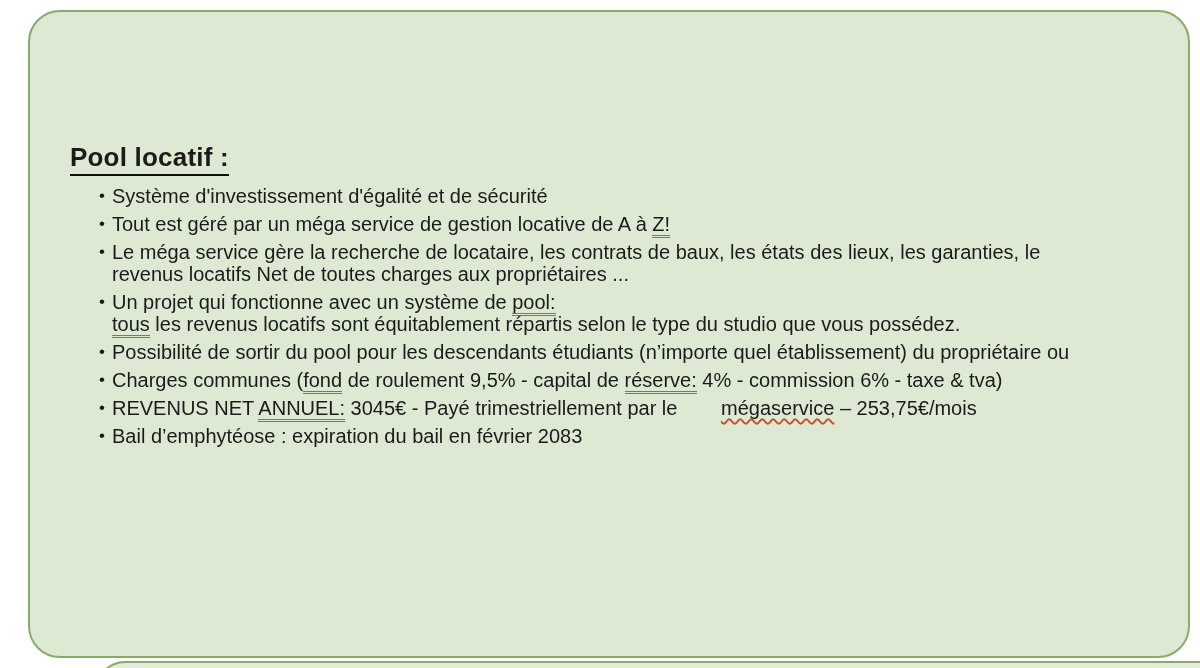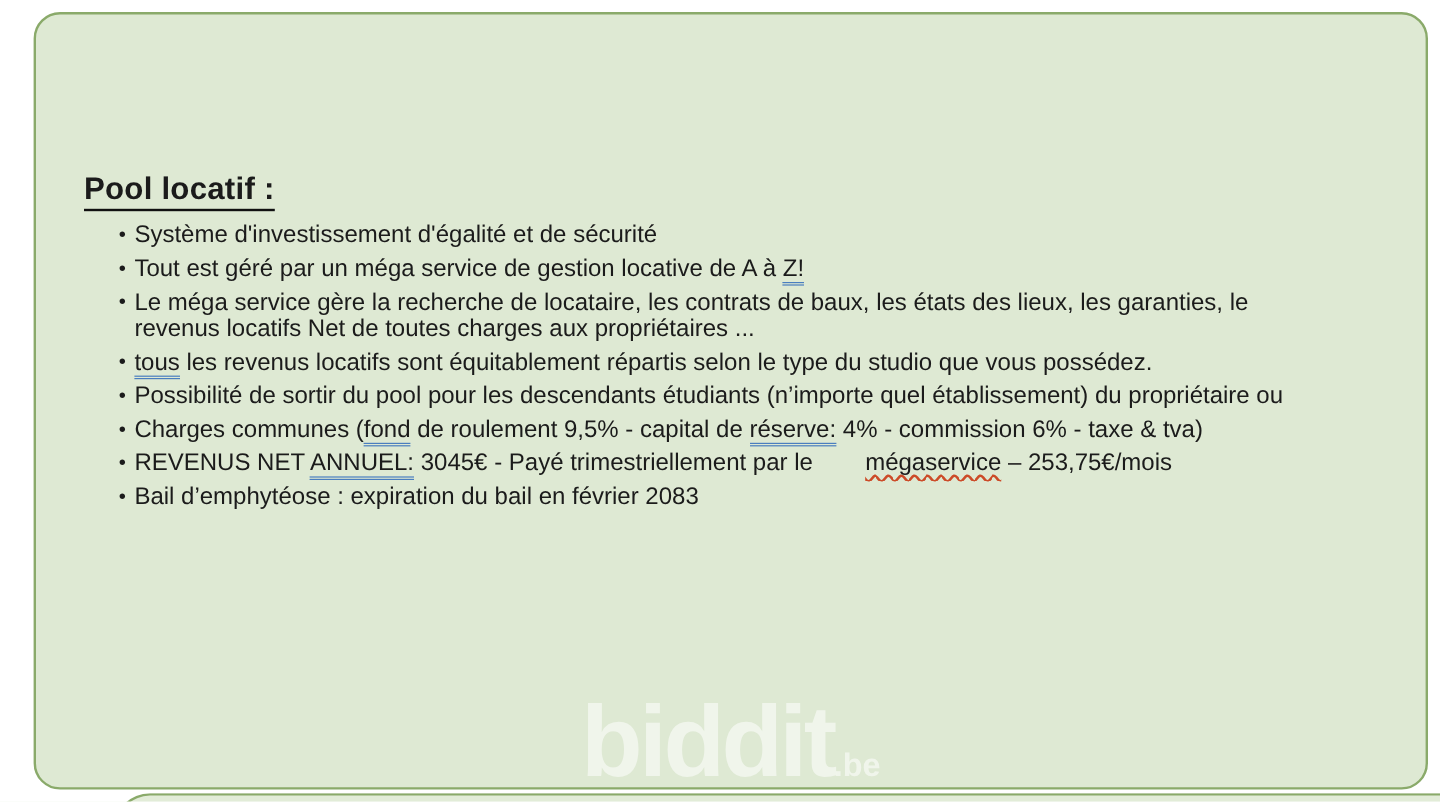--- a/index.html
+++ b/index.html
@@ -19,21 +19,21 @@
   }
   .slide {
     position: absolute;
     left: 28px;
     top: 10px;
     width: 1162px;
     height: 648px;
     box-sizing: border-box;
     background: #dee9d3;
     border: 2px solid #8aaa6a;
-    border-radius: 22px;
+    border-radius: 32px;
     overflow: hidden;
   }
   .slide-content {
     position: absolute;
     left: 40px;
     top: 130px;
     right: 30px;
     color: #1b1b1b;
   }
   .slide-title {
@@ -133,20 +133,21 @@
           <li class="bullet-item">
             <span class="bullet-dot">•</span>
             <div class="bullet-lines">
               <div class="bullet-line"><span>Le méga service gère la recherche de locataire, les contrats de baux, les états des lieux, les garanties, le</span></div>
               <div class="bullet-line"><span>revenus locatifs Net de toutes charges aux propriétaires ...</span></div>
             </div>
           </li>
           <li class="bullet-item">
             <span class="bullet-dot">•</span>
             <div class="bullet-lines">
+              <div class="bullet-line"><span>Un projet qui fonctionne avec un système de </span><span class="u-blue">pool:</span></div>
               <div class="bullet-line"><span class="u-blue">tous</span><span> les revenus locatifs sont équitablement répartis selon le type du studio que vous possédez.</span></div>
             </div>
           </li>
           <li class="bullet-item">
             <span class="bullet-dot">•</span>
             <div class="bullet-lines">
               <div class="bullet-line"><span>Possibilité de sortir du pool pour les descendants étudiants (n’importe quel établissement) du propriétaire ou</span></div>
             </div>
           </li>
           <li class="bullet-item">
@@ -163,21 +164,18 @@
           </li>
           <li class="bullet-item">
             <span class="bullet-dot">•</span>
             <div class="bullet-lines">
               <div class="bullet-line"><span>Bail d’emphytéose : expiration du bail en février 2083</span></div>
             </div>
           </li>
         </ul>
     </div>
 
-    <div class="watermark">
-      <span>biddit</span><span class="wm-suffix">.be</span>
-    </div>
 
   </div>
 
   <div class="next-slide-edge"></div>
 
 </div>
 
 </body></html>

